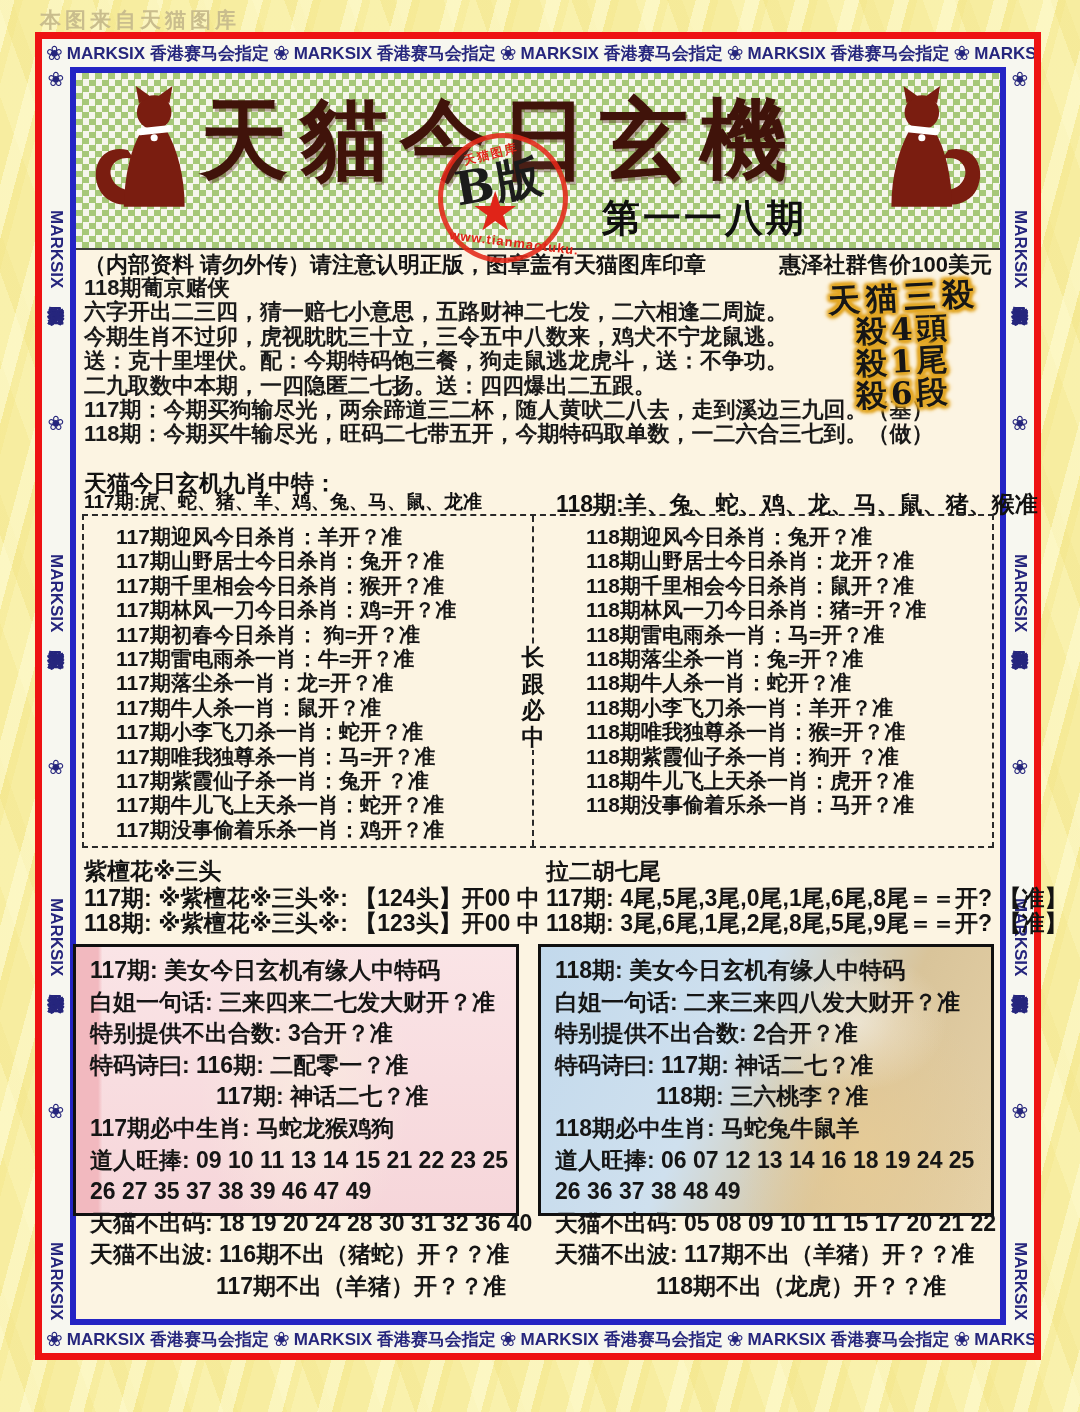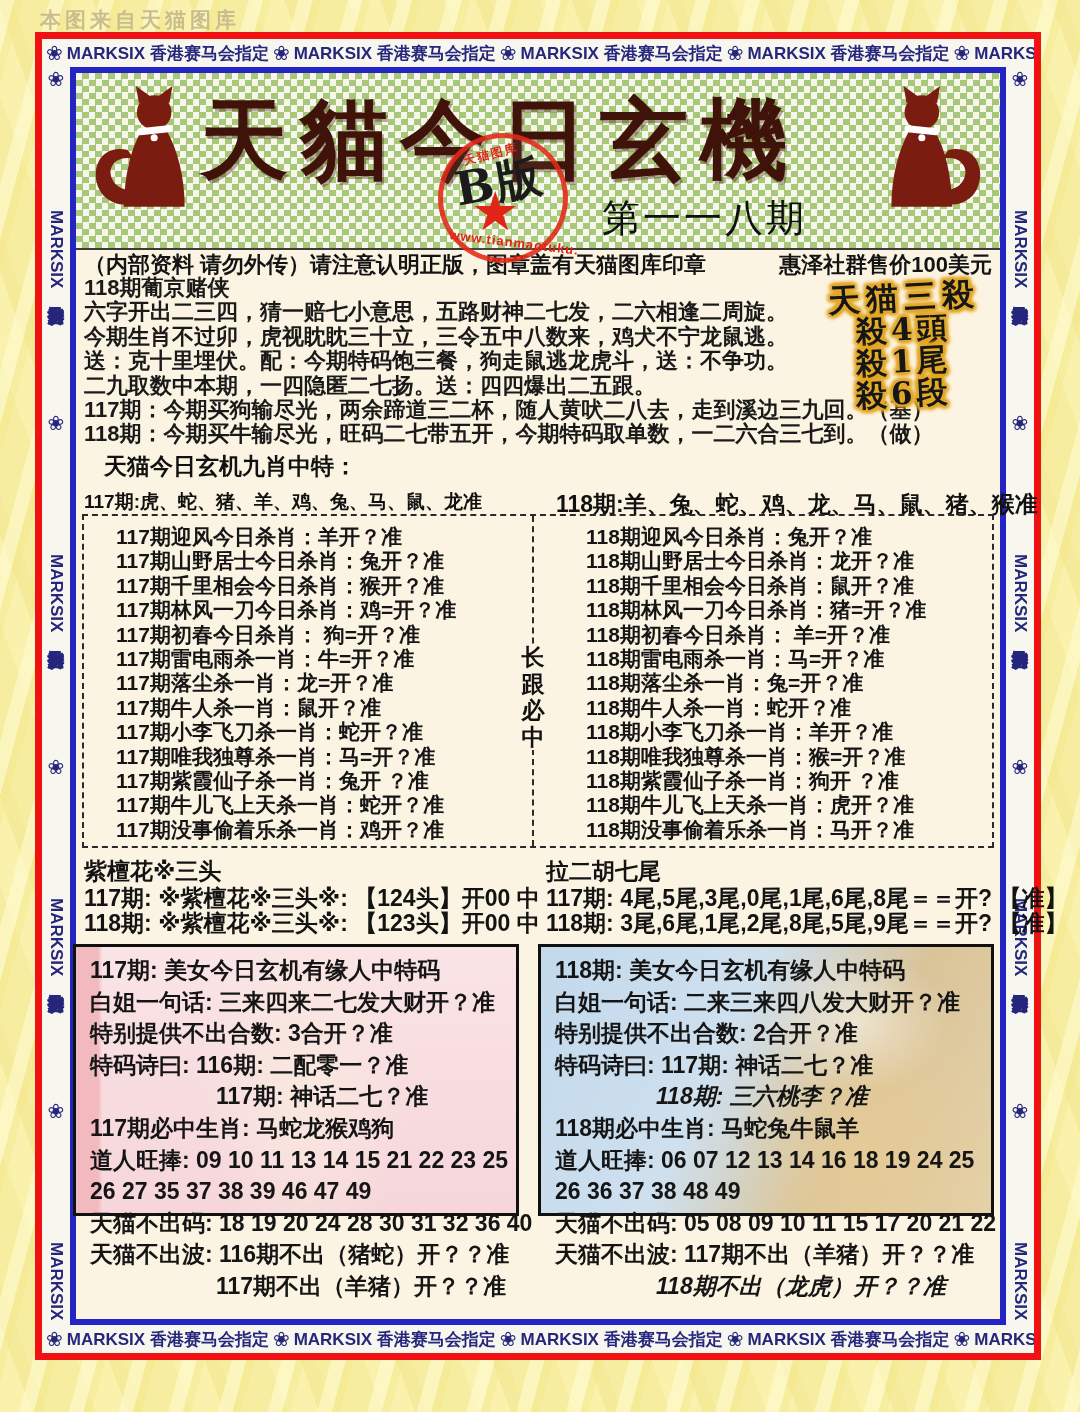--- a/index.html
+++ b/index.html
@@ -24,21 +24,21 @@
   
   .header-banner{left:76px;top:73px;width:924px;height:177px;
     background:repeating-conic-gradient(#a6c878 0% 25%, #f6f6ec 0% 50%) 0 0 / 13px 13px;
     border-bottom:2px solid #3b3b3b;box-sizing:border-box;}
   .cat{position:absolute;top:12px;width:118px;height:132px;}
   .cat.catL{left:8px;}
   .cat.catR{right:8px;transform:scaleX(-1);}
   .page-title{left:200px;top:95px;width:640px;text-align:left;font-family:"DejaVu Serif","Liberation Serif",serif;
     font-size:88px;font-weight:900;color:#40130a;letter-spacing:12px;line-height:1;white-space:nowrap;
     text-shadow:2px 3px 0 rgba(64,19,10,.35);z-index:4;}
-  .issue{left:602px;top:193px;font-size:38px;font-weight:400;color:#0e0e0e;letter-spacing:3px;z-index:5;}
+  .issue{left:602px;top:193px;font-size:38px;font-weight:700;color:#0e0e0e;letter-spacing:3px;z-index:5;}
   
   .stamp{left:438px;top:133px;width:130px;height:130px;border:5px solid rgba(226,40,24,.88);border-radius:50%;
     z-index:9;background:rgba(255,255,255,.05);box-sizing:border-box;}
   .stamp .blabel{position:absolute;left:12px;top:14px;font-size:46px;font-weight:800;color:#1b1b1b;
     transform:rotate(-10deg);font-family:"DejaVu Serif",serif;letter-spacing:2px;}
   .stamp .star{position:absolute;left:28px;top:46px;font-size:54px;color:#e02418;line-height:1;}
   .stamp .arc-top{position:absolute;left:20px;top:8px;font-size:12px;color:#e02418;font-weight:700;
     transform:rotate(-14deg);letter-spacing:2px;}
   .stamp .arc-bottom{position:absolute;left:6px;bottom:8px;font-size:13px;color:#e02418;font-weight:700;
     transform:rotate(7deg);letter-spacing:1px;white-space:nowrap;}
@@ -49,21 +49,21 @@
   .poem{left:84px;top:276px;width:766px;font-size:22px;font-weight:600;color:#1a1a1a;line-height:24.4px;white-space:nowrap;}
   .goldline{position:absolute;font-weight:700;color:#161616;font-family:"DejaVu Serif",serif;
     transform:rotate(-3deg);white-space:nowrap;
     text-shadow:0 0 4px #eab637,2px 2px 3px #e0a21e,-2px -2px 3px #e0a21e,2px -2px 3px #e0a21e,
       -2px 2px 3px #e0a21e,3px 0 4px #dfa11d,-3px 0 4px #dfa11d,0 3px 4px #dfa11d,0 -3px 4px #dfa11d;}
   .g1{left:828px;top:276px;font-size:32px;letter-spacing:6px;}
   .g2{left:856px;top:309px;font-size:31px;letter-spacing:4px;}
   .g3{left:856px;top:341px;font-size:31px;letter-spacing:4px;}
   .g4{left:856px;top:373px;font-size:31px;letter-spacing:4px;}
   
-  .nine-head{left:84px;top:451px;font-size:23px;font-weight:700;color:#111;margin-left:20px;}
+  .nine-head{left:84px;top:468px;font-size:23px;font-weight:700;color:#111;}
   .nine117{left:84px;top:489px;font-size:19px;font-weight:700;color:#111;white-space:nowrap;}
   .nine118{left:556px;top:489px;font-size:23px;font-weight:700;color:#111;white-space:nowrap;}
   
   .kill-box{left:82px;top:514px;width:912px;height:334px;border:2px dashed #2a2a2a;box-sizing:border-box;}
   .kill-divider{position:absolute;left:448px;top:0;bottom:0;width:0;border-left:2px dashed #2a2a2a;}
   .kill-col{position:absolute;top:9px;font-size:21px;font-weight:700;color:#151515;line-height:24.4px;white-space:nowrap;}
   .kcol117{left:32px;}
   .kcol118{left:502px;}
   .center-slogan{position:absolute;left:434px;top:128px;width:30px;font-size:23px;font-weight:700;color:#111;
     line-height:26.5px;text-align:center;background:#fcf4e2;z-index:3;}
@@ -79,21 +79,21 @@
       radial-gradient(140px 230px at 52% 52%, rgba(249,233,223,.95), rgba(249,233,223,0) 75%),
       linear-gradient(180deg,#fae4e6 0%,#f6d6da 100%);}
   .bbox118{left:538px;width:456px;
     background:
       radial-gradient(130px 100px at 70% 28%, rgba(246,241,231,.65), transparent 70%),
       radial-gradient(170px 240px at 72% 78%, rgba(230,203,150,.9), rgba(230,203,150,0) 75%),
       linear-gradient(115deg,#c2d9ec 0%,#cfe0ee 40%,#d9c49a 68%,#e6d2a8 100%);}
   .brow{position:relative;margin:0 0 0 14px;font-size:23px;font-weight:700;color:#151515;line-height:31.6px;white-space:nowrap;}
   .bbox .rows{padding-top:8px;}
   .brow.ind{margin-left:140px;}
-  .bbox118 .brow.ind{margin-left:115px;font-style:italic;}
+  .bbox118 .brow.ind{margin-left:115px;}
 </style>
 </head>
 <body>
 
 <div id="page">
 
   <div class="abs watermark">本图来自天猫图库</div>
 
   <div class="abs frame">
     <div class="band top">
@@ -225,21 +225,20 @@
       <div>117期唯我独尊杀一肖：马=开？准</div>
       <div>117期紫霞仙子杀一肖：兔开 ？准</div>
       <div>117期牛儿飞上天杀一肖：蛇开？准</div>
       <div>117期没事偷着乐杀一肖：鸡开？准</div>
     </div>
     <div class="kill-col kcol118">
       <div>118期迎风今日杀肖：兔开？准</div>
       <div>118期山野居士今日杀肖：龙开？准</div>
       <div>118期千里相会今日杀肖：鼠开？准</div>
       <div>118期林风一刀今日杀肖：猪=开？准</div>
-      <div>118期初春今日杀肖： 羊=开？准</div>
       <div>118期雷电雨杀一肖：马=开？准</div>
       <div>118期落尘杀一肖：兔=开？准</div>
       <div>118期牛人杀一肖：蛇开？准</div>
       <div>118期小李飞刀杀一肖：羊开？准</div>
       <div>118期唯我独尊杀一肖：猴=开？准</div>
       <div>118期紫霞仙子杀一肖：狗开 ？准</div>
       <div>118期牛儿飞上天杀一肖：虎开？准</div>
       <div>118期没事偷着乐杀一肖：马开？准</div>
     </div>
   </div>

